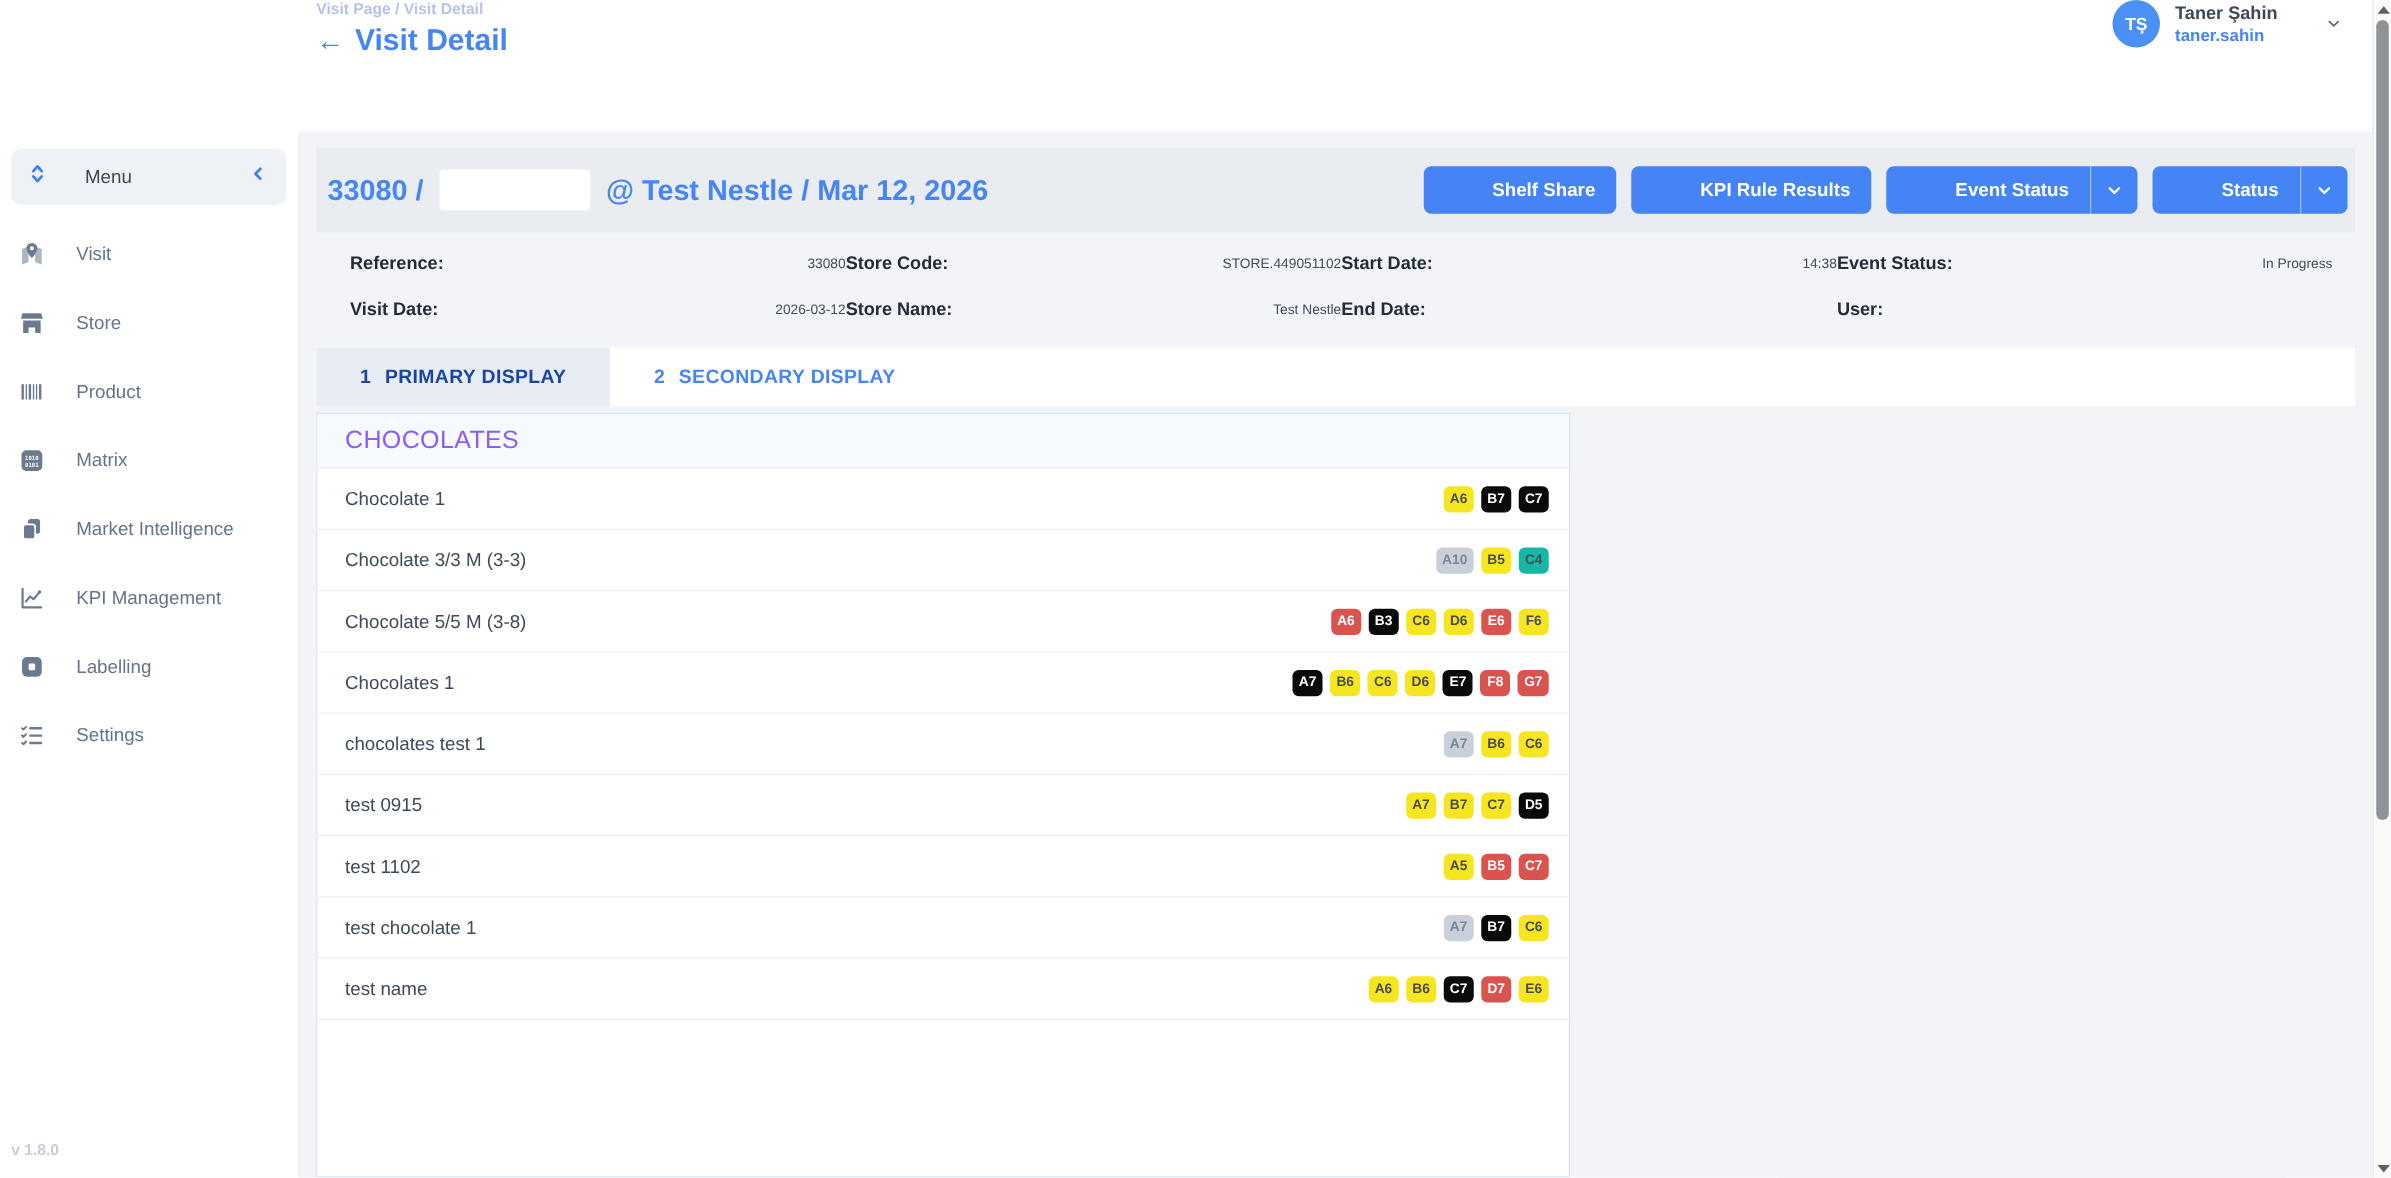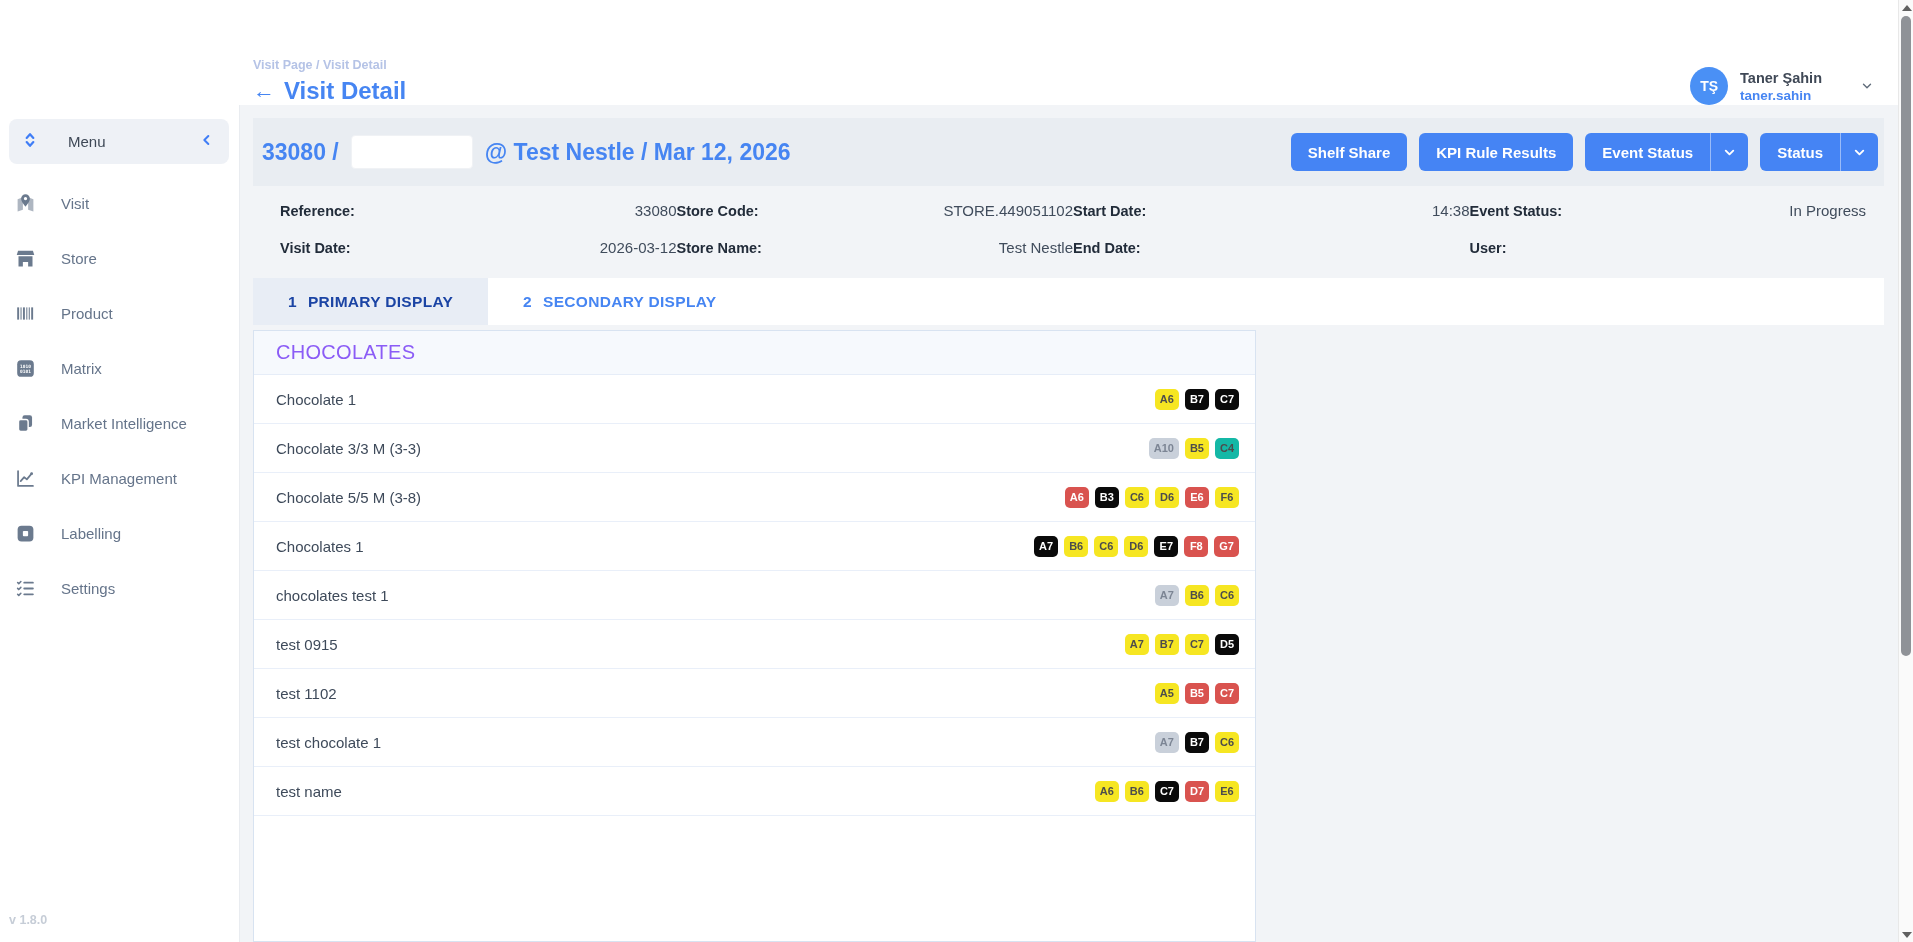--- a/index.html
+++ b/index.html
@@ -5,21 +5,21 @@
   * { box-sizing: border-box; margin: 0; padding: 0; }
   html,body { width:1913px; height:942px; }
   body {
     font-family: "Liberation Sans", "DejaVu Sans", sans-serif;
     background:#ffffff; position:relative; overflow:hidden; color:#3e4a5a;
   }
 
   
   .top-header{
     position:absolute; left:0; top:0; right:15px; height:105px; background:#fff;
-    display:flex; align-items:flex-end; justify-content:space-between;
+    display:flex; align-items:flex-start; justify-content:space-between;
     padding-left:253px; padding-right:24px; z-index:5;
   }
   .breadcrumb{ font-size:12.5px; font-weight:600; color:#b5c3e6; margin-bottom:5px;}
   .page-title{ display:flex; align-items:center; gap:9px; font-size:24px; font-weight:700; color:#4685f2;}
   .page-title .back{ font-size:22px; cursor:pointer;}
   .user-chip{ display:flex; align-items:center; gap:12px; cursor:pointer;}
   .avatar{ width:38px; height:38px; border-radius:50%; background:#4a90f5; color:#fff;
     font-size:14px; font-weight:700; display:flex; align-items:center; justify-content:center;}
   .user-name{ font-size:14.5px; font-weight:600; color:#3f4856;}
   .user-username{ font-size:13.5px; font-weight:600; color:#4685f2; margin-top:2px;}
@@ -55,29 +55,29 @@
   .visit-title input{
     width:122px; height:34px; border:1px solid #f0f2f5; border-radius:4px; background:#fff;
     font-size:16px; padding:0 8px; outline:none; font-family:inherit;
   }
   .actions{ display:flex; gap:12px; }
   .btn{
     height:38px; background:#4584f4; border:none; border-radius:6px; color:#fff;
     font-size:15px; font-weight:700; font-family:inherit; display:flex; align-items:center;
     cursor:pointer; padding:0;
   }
-  .btn .lbl{ padding:0 17px; }
+  .btn .lbl{ padding:0 17px;margin-left:38px; }
   .btn .divider{ width:1px; align-self:stretch; background:rgba(255,255,255,.45);}
   .btn .chev{ width:37px; display:flex; align-items:center; justify-content:center;}
 
   .info-panel{ flex:0 0 86px; display:grid; grid-template-columns:repeat(4,1fr);
     align-content:center; padding:0 18px 0 27px;}
   .info-field{ height:37px; display:flex; align-items:center; justify-content:space-between;}
   .info-label{ font-size:14.5px; font-weight:700; color:#222c3a;}
-  .info-value{ font-size:15px; color:#3c4document; color:#404c5c;}
+  .info-value{ font-size:11px; color:#3c4document; color:#404c5c;}
 
   .tab-strip{ margin-top:6px; height:47px; flex:0 0 47px; background:#fff; display:flex;}
   .tab{ display:flex; align-items:center; gap:11px; padding:0 35px; font-size:15.5px;
     font-weight:700; letter-spacing:.3px; cursor:pointer; color:#4685f2;}
   .tab.active{ background:#e8edf5; color:#1b44a4;}
 
   .table-card{
     margin-top:5px; width:1003px; flex:1; background:#fff;
     border:1px solid #d8e3f1; display:flex; flex-direction:column; overflow:hidden;
   }

